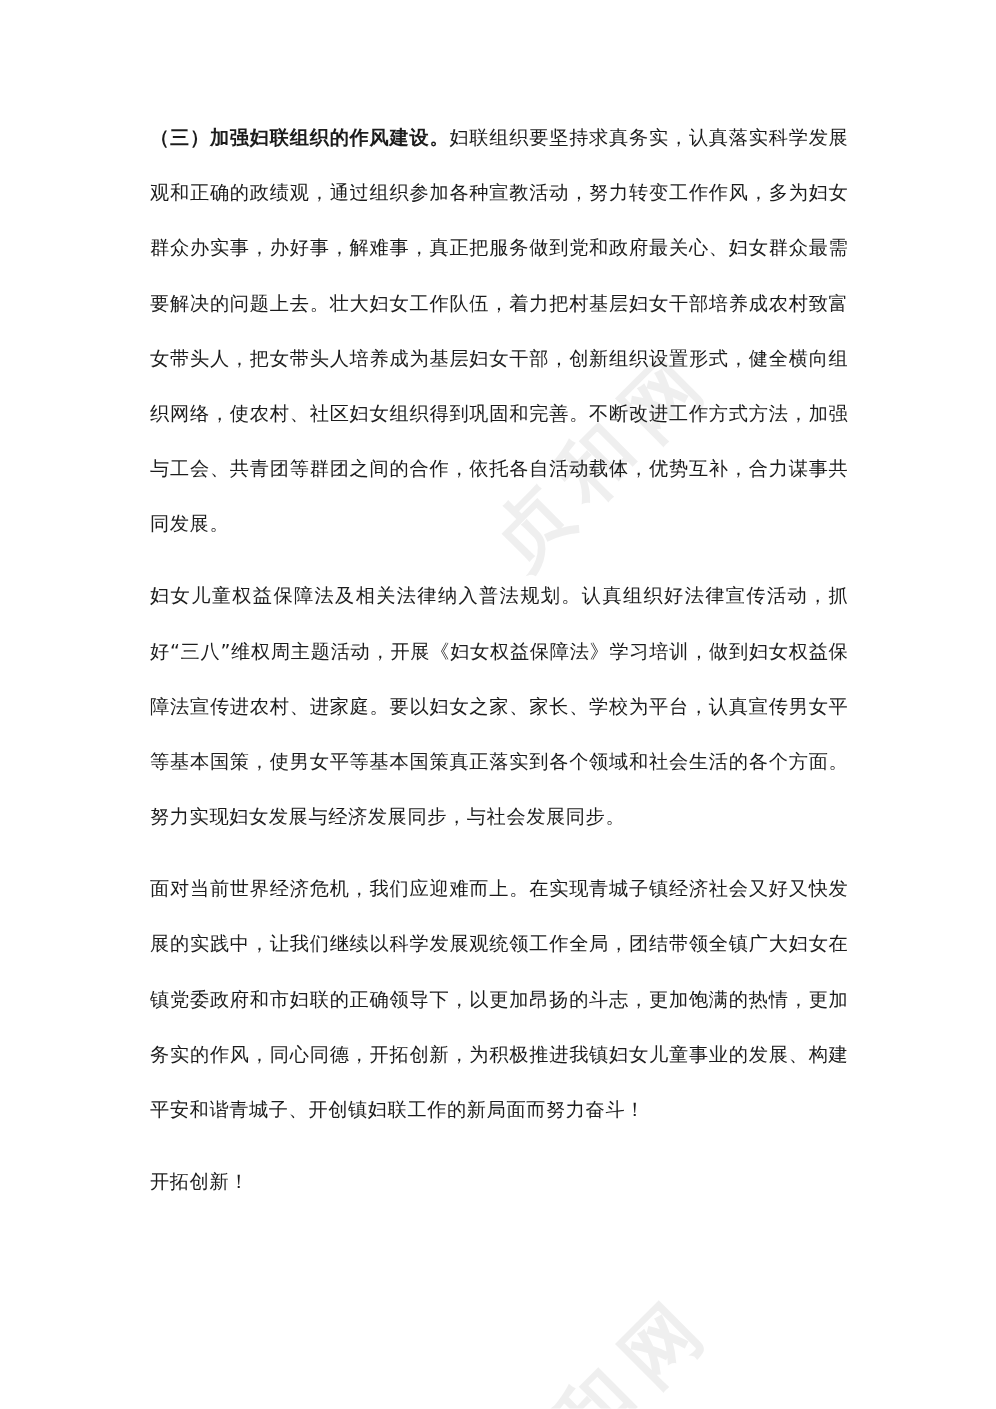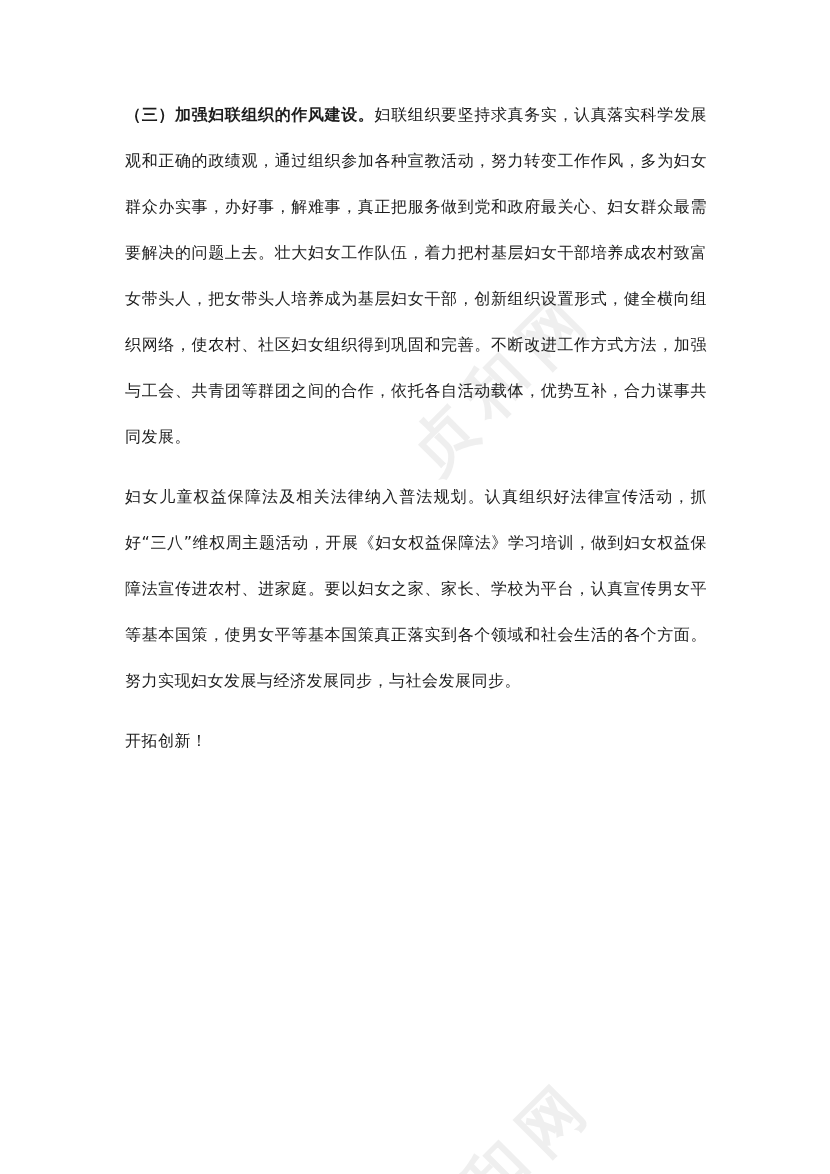--- a/index.html
+++ b/index.html
@@ -67,17 +67,18 @@
   </div>
   <div class="watermark wm-bottom">
     <span>贞和网</span>
   </div>
 
   <div class="content">
     <p><span class="lead">（三）加强妇联组织的作风建设。</span><span>妇联组织要坚持求真务实，认真落实科学发展观和正确的政绩观，通过组织参加各种宣教活动，努力转变工作作风，多为妇女群众办实事，办好事，解难事，真正把服务做到党和政府最关心、妇女群众最需要解决的问题上去。壮大妇女工作队伍，着力把村基层妇女干部培养成农村致富女带头人，把女带头人培养成为基层妇女干部，创新组织设置形式，健全横向组织网络，使农村、社区妇女组织得到巩固和完善。不断改进工作方式方法，加强与工会、共青团等群团之间的合作，依托各自活动载体，优势互补，合力谋事共同发展。</span></p>
 
     <p><span class="lead"></span><span>妇女儿童权益保障法及相关法律纳入普法规划。认真组织好法律宣传活动，抓好“三八”维权周主题活动，开展《妇女权益保障法》学习培训，做到妇女权益保障法宣传进农村、进家庭。要以妇女之家、家长、学校为平台，认真宣传男女平等基本国策，使男女平等基本国策真正落实到各个领域和社会生活的各个方面。努力实现妇女发展与经济发展同步，与社会发展同步。</span></p>
 
+    <p><span class="lead"></span><span>面对当前世界经济危机，我们应迎难而上。在实现青城子镇经济社会又好又快发展的实践中，让我们继续以科学发展观统领工作全局，团结带领全镇广大妇女在镇党委政府和市妇联的正确领导下，以更加昂扬的斗志，更加饱满的热情，更加务实的作风，同心同德，开拓创新，为积极推进我镇妇女儿童事业的发展、构建平安和谐青城子、开创镇妇联工作的新局面而努力奋斗！</span></p>
 
     <p><span class="lead"></span><span>开拓创新！</span></p>
   </div>
 
 </div>
 
 </body></html>

